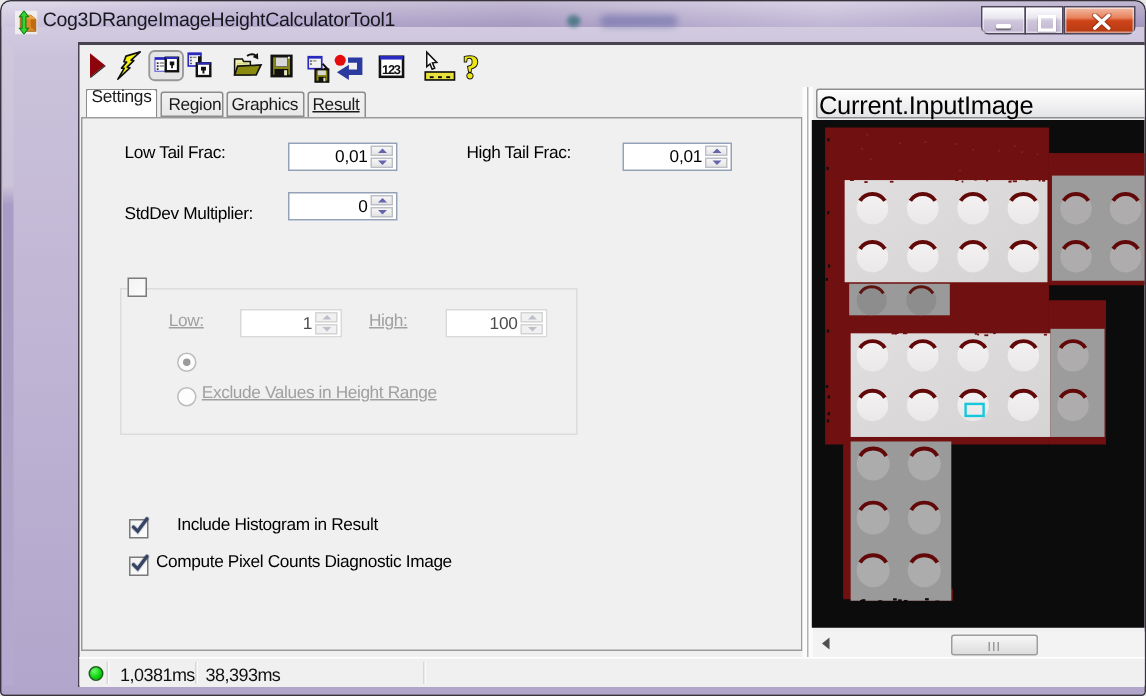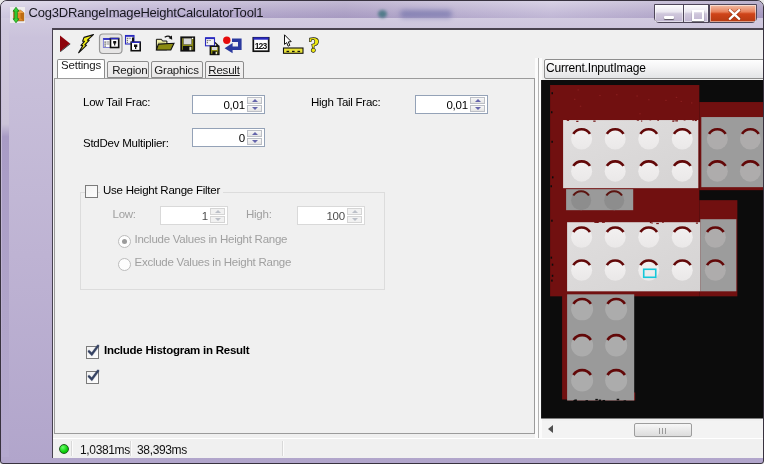--- a/index.html
+++ b/index.html
@@ -31,21 +31,21 @@
   .cap .inner{position:absolute;left:0;top:0;right:0;bottom:0;border:1px solid rgba(255,255,255,.5);}
   #cap-min .glyph{position:absolute;left:9px;top:11px;width:10px;height:3px;background:#fff;box-shadow:0 1px 1px rgba(0,0,0,.55);border-radius:1px;}
   #cap-max .glyph{position:absolute;left:8px;top:5px;width:8px;height:7px;border:2px solid #fff;box-shadow:0 1px 1px rgba(0,0,0,.45);}
   
   #toolbar{position:absolute;left:0px;top:1px;width:740px;height:27px;}
   
   .tab{position:absolute;box-sizing:border-box;border:1px solid #8c8c8c;font-size:11.5px;letter-spacing:-0.2px;color:#1a1a1a;text-align:center;}
   .tab.inactive{background:linear-gradient(180deg,#f2f1f1 0%,#e9e8e8 100%);}
   #tabpage{position:absolute;left:1px;top:48px;width:481px;height:356px;background:#f0f0f0;border:1px solid #9b9b9b;box-sizing:border-box;}
   .lbl{position:absolute;font-size:11.5px;letter-spacing:-0.25px;color:#000;white-space:nowrap;}
-  .lbl.dis{color:#a0a0a0;}
+  .lbl.dis{color:#a0a0a0;text-decoration:underline;}
   
   .nud{position:absolute;height:19px;background:#fff;border:1px solid #94a2b7;box-sizing:border-box;}
   .nud .val{position:absolute;right:19px;top:3px;font-size:11.5px;letter-spacing:-0.2px;color:#000;}
   .nud.dis{border-color:#d9d9d9;}
   .nud.dis .val{color:#4d4d4d;}
   .spin{position:absolute;right:1px;top:1px;width:16px;height:15px;}
   .sbtn{position:absolute;left:0;width:15px;height:7px;border:1px solid #bcbfc6;box-sizing:border-box;background:linear-gradient(180deg,#f7f7f7,#e4e4e4);}
   .sbtn.up{top:0;}
   .sbtn.dn{top:8px;}
   .nud.dis .sbtn{border-color:#d5d5d5;background:#f1f1f1;}
@@ -59,21 +59,21 @@
   
   .cb{position:absolute;width:13px;height:13px;box-sizing:border-box;border:1px solid #7b7b7b;background:linear-gradient(135deg,#f2f2f2,#fdfdfd);}
   
   .radio{position:absolute;width:13px;height:13px;border-radius:50%;box-sizing:border-box;border:1px solid #bcbcbc;background:#fdfdfd;}
   .radio .dot{position:absolute;left:3px;top:3px;width:5px;height:5px;border-radius:50%;background:#9b9b9b;}
   
   #splitter{position:absolute;left:482px;top:28px;width:7px;height:380px;background:#fbfbfb;}
   #splitter .line{position:absolute;left:3px;top:0;width:1px;height:100%;background:#b3b3b3;}
   #combo{position:absolute;left:491px;top:28.5px;width:256px;height:20px;box-sizing:border-box;border:1px solid #8d8d8d;border-radius:2px;
     background:linear-gradient(180deg,#fefefe 0%,#f2f2f3 50%,#e3e4e6 100%);}
-  #combo .txt{position:absolute;left:1px;top:1px;font-size:12px;letter-spacing:-0.2px;color:#000;}
+  #combo .txt{position:absolute;left:1px;top:1px;font-size:17px;letter-spacing:-0.2px;color:#000;}
   #combo .drop{position:absolute;right:5px;top:8px;width:0;height:0;border-left:4px solid transparent;border-right:4px solid transparent;border-top:5px solid #222;}
   
   .sb{position:absolute;background:#f3f3f3;}
   .sbarrow{position:absolute;width:0;height:0;}
   .thumbv{position:absolute;left:2px;width:13px;border:1px solid #9d9d9d;border-radius:2px;background:linear-gradient(90deg,#f7f7f7,#dcdcdc);box-sizing:border-box;}
   .thumbh{position:absolute;top:2px;height:14px;border:1px solid #9d9d9d;border-radius:2px;background:linear-gradient(180deg,#f7f7f7,#dcdcdc);box-sizing:border-box;}
   
   #status{position:absolute;left:0px;top:408px;width:748px;height:19px;background:#f0f0f0;border-top:1px solid #ffffff;}
   .sep{position:absolute;top:2px;width:1px;height:15px;background:#d8d8d8;box-shadow:1px 0 0 #fbfbfb;}
   #grn{position:absolute;left:5.5px;top:4.5px;width:10px;height:10px;border-radius:50%;background:radial-gradient(circle at 35% 30%,#6bff6b,#0ad00a 60%,#00b400);border:1px solid #1d5c1d;box-sizing:border-box;}
@@ -222,21 +222,20 @@
             <div class="sbtn up">
               <div class="arr up"></div>
             </div>
             <div class="sbtn dn">
               <div class="arr dn"></div>
             </div>
           </div>
         </div>
       <div id="grp"></div>
       <div class="cb" style="left:32px;top:155px;"></div>
-      <div class="lbl" style="left:47px;top:153.5px;background:#f0f0f0;padding:0 3px;">Use Height Range Filter</div>
       <div class="lbl dis" style="left:59.5px;top:177.5px;">Low:</div>
       <div class="nud dis" style="left:107px;top:176px;width:68px;">
           <div class="val">1</div>
         <div class="spin">
             <div class="sbtn up">
               <div class="arr up"></div>
             </div>
             <div class="sbtn dn">
               <div class="arr dn"></div>
             </div>
@@ -250,34 +249,34 @@
               <div class="arr up"></div>
             </div>
             <div class="sbtn dn">
               <div class="arr dn"></div>
             </div>
           </div>
         </div>
       <div class="radio" style="left:65px;top:204.5px;">
           <div class="dot"></div>
         </div>
-      <div class="lbl dis" style="left:81.5px;top:202.5px;">Include Values in Height Range</div>
       <div class="radio" style="left:65px;top:227.5px;"></div>
       <div class="lbl dis" style="left:81.5px;top:225.5px;">Exclude Values in Height Range</div>
       <div class="cb" style="left:33px;top:316px;"></div>
       <svg class="abs" style="left:33px;top:314px;" width="15" height="15" viewBox="0 0 15 15">
         <path d="M3 7.4 L5.8 10.2 L12 1.9" fill="none" stroke="#36436333" stroke-width="3.4" stroke-linecap="round"></path>
           <path d="M3 7.4 L5.8 10.2 L12 1.9" fill="none" stroke="#364363" stroke-width="2.2" stroke-linecap="round"></path>
       </svg>
-      <div class="lbl" style="left:51px;top:313.5px;font-weight:bold;">Include Histogram in Result</div>
+      <div class="lbl" style="left:65px;top:313.5px;">Include Histogram in Result</div>
       <div class="cb" style="left:33px;top:341px;"></div>
       <svg class="abs" style="left:33px;top:339px;" width="15" height="15" viewBox="0 0 15 15">
         <path d="M3 7.4 L5.8 10.2 L12 1.9" fill="none" stroke="#36436333" stroke-width="3.4" stroke-linecap="round"></path>
           <path d="M3 7.4 L5.8 10.2 L12 1.9" fill="none" stroke="#364363" stroke-width="2.2" stroke-linecap="round"></path>
       </svg>
+      <div class="lbl" style="left:51px;top:338.5px;">Compute Pixel Counts Diagnostic Image</div>
 
       <div id="splitter">
           <div class="line"></div>
         </div>
       <div id="combo">
           <div class="txt">Current.InputImage</div>
           <div class="drop"></div>
         </div>
 
       <svg class="abs" style="left:488px;top:50px;" width="243.5" height="338.5" viewBox="0 0 243 338">

